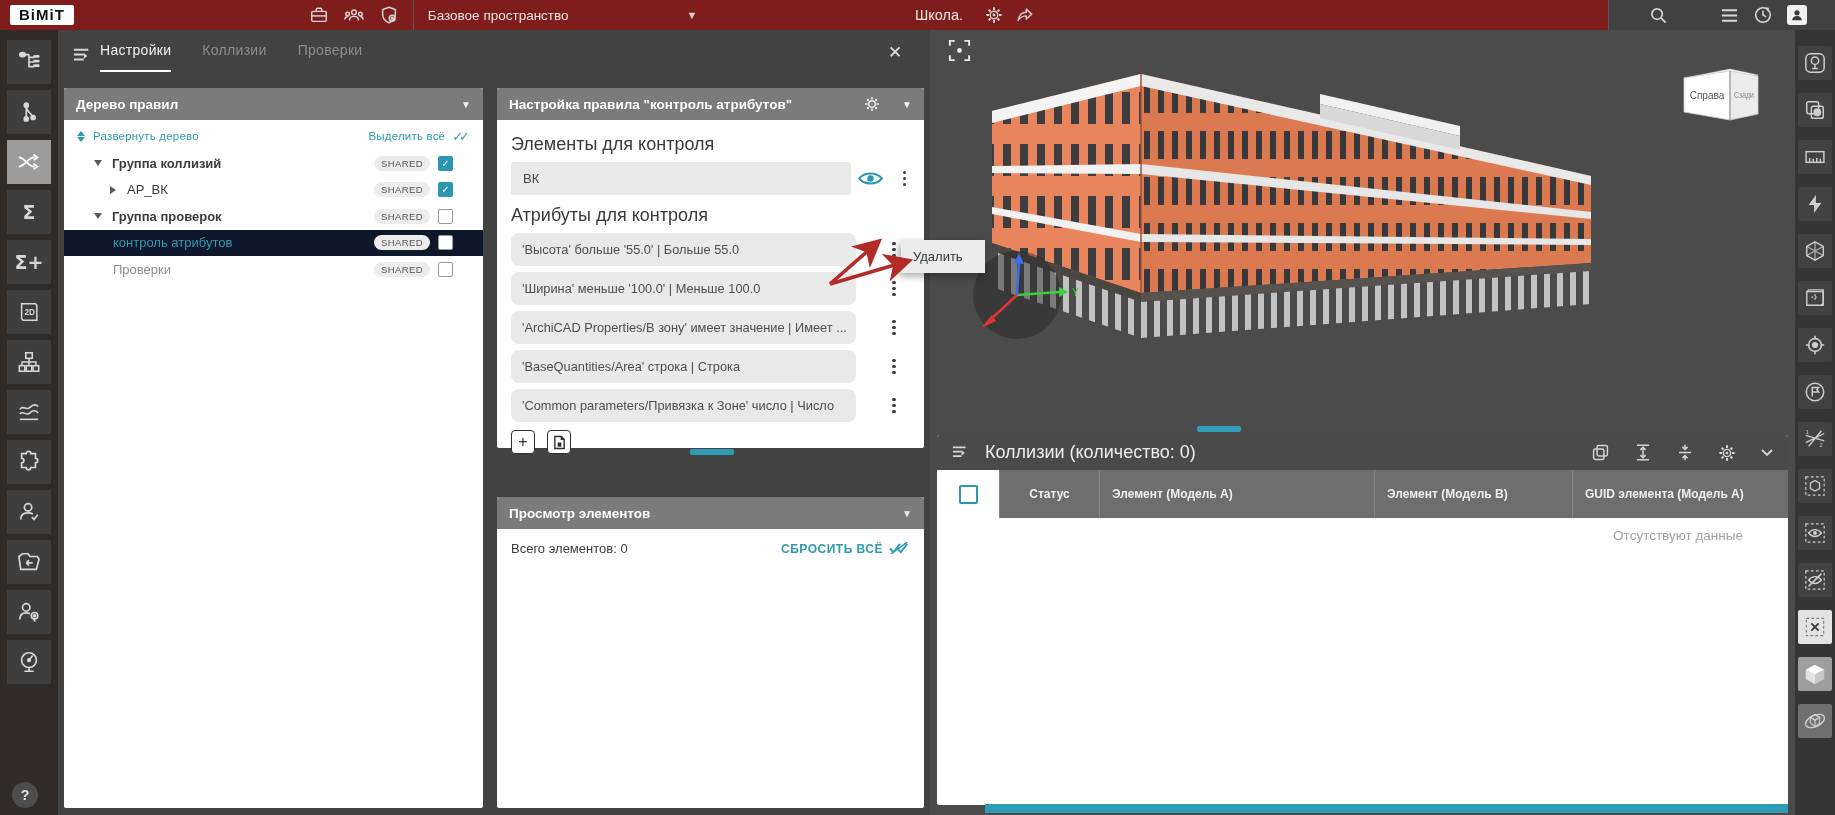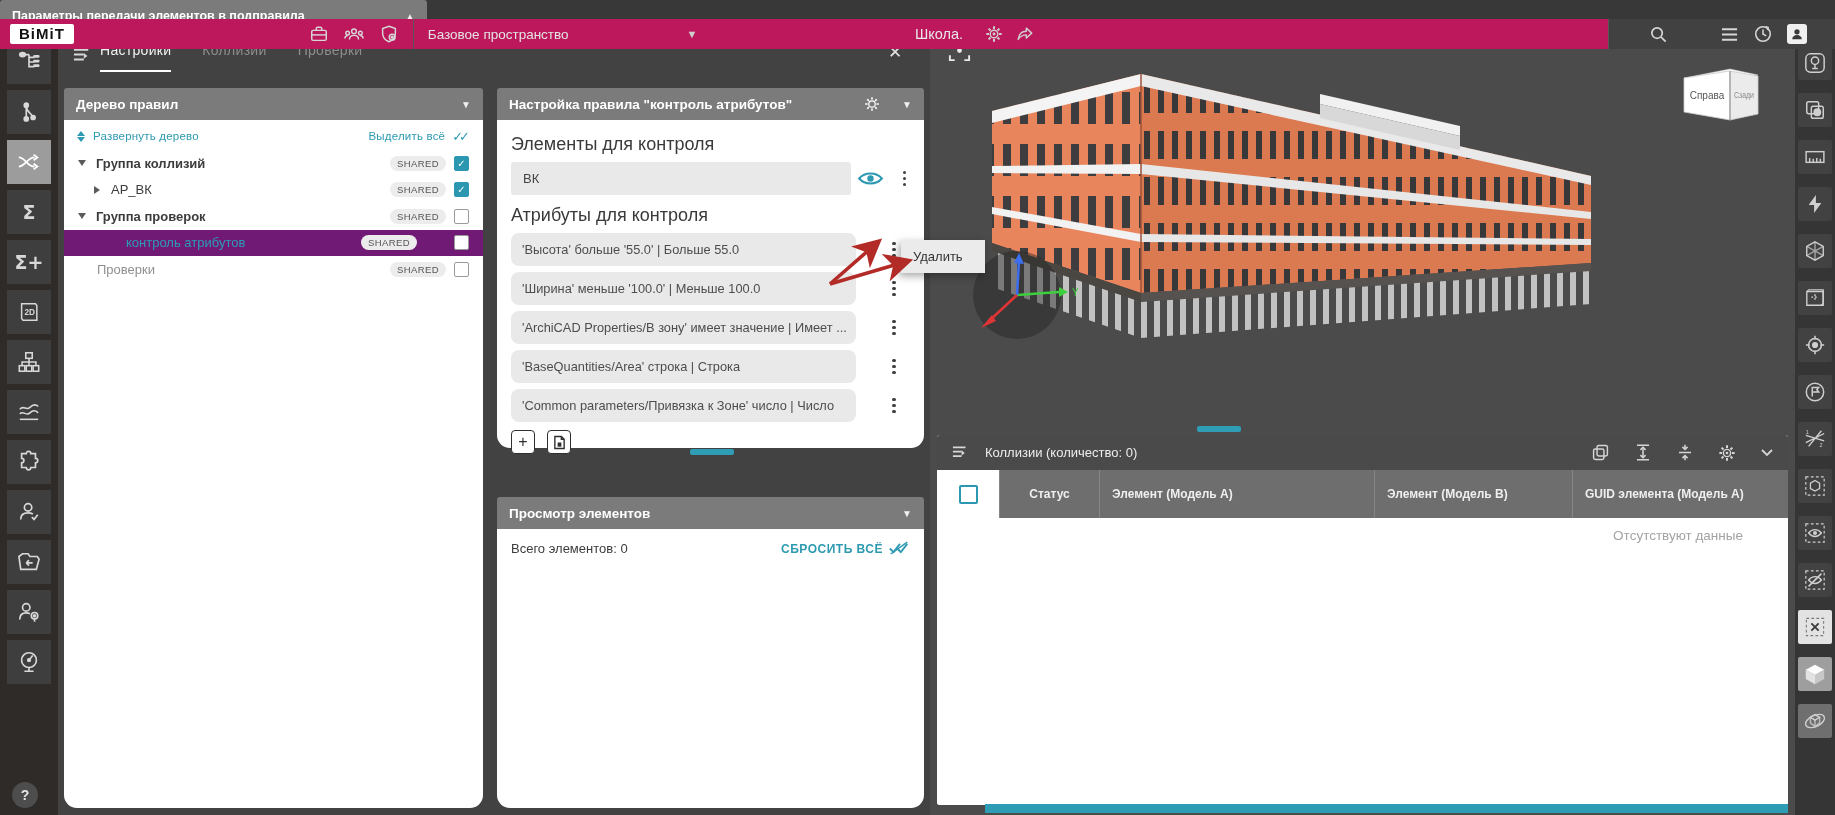--- a/index.html
+++ b/index.html
@@ -1,21 +1,21 @@
 <!DOCTYPE html>
 <html><head>
 <meta charset="utf-8">
 <style>
   * { margin:0; padding:0; box-sizing:border-box; }
   html,body { width:1835px; height:815px; overflow:hidden; }
   body { font-family:"Liberation Sans","DejaVu Sans",sans-serif; background:#383838; position:relative; }
   #root { position:absolute; inset:0; width:1835px; height:815px; }
 
   
-  .topbar { position:absolute; left:0; top:0; width:1835px; height:30px; background:#be185d; display:flex; align-items:center; z-index:30;margin-top:19px; }
+  .topbar { position:absolute; left:0; top:0; width:1835px; height:30px; background:#7f1d1d; display:flex; align-items:center; z-index:30; }
   .logo { margin-left:10px; background:#fff; color:#111; font-weight:bold; font-size:15px; padding:1px 9px 2px; letter-spacing:1px; border-radius:2px; }
   .tb-ic { margin-left:14px; display:flex; align-items:center; }
   .tb-div { width:1px; height:30px; background:#585858; margin-left:14px; }
   .workspace { color:#e4e4e4; font-size:13.5px; margin-left:14px; }
   .ws-caret { color:#cfcfcf; font-size:11px; margin-left:118px; }
   .project { position:absolute; left:915px; color:#e8e8e8; font-size:14.5px; }
   .proj-ic1 { position:absolute; left:985px; top:6px; }
   .proj-ic2 { position:absolute; left:1015px; top:6px; }
   .tb-right { position:absolute; right:0; top:0; height:30px; width:227px; background:#414141; border-left:1px solid #585858; display:flex; align-items:center; }
   .avatar { width:20px; height:20px; background:#f0f0f0; border-radius:3px; display:flex; align-items:center; justify-content:center; }
@@ -28,36 +28,36 @@
   .help-btn { position:absolute; left:12px; top:752px; width:26px; height:26px; border-radius:50%; background:#4d4d4d; color:#e8e8e8; font-weight:bold; font-size:14px; display:flex; align-items:center; justify-content:center; }
 
   
   .left-backdrop { position:absolute; left:58px; top:30px; width:872px; height:785px; background:#424242; }
   .tabs-row { position:absolute; left:100px; top:42px; display:flex; gap:31px; z-index:5; }
   .tab { font-size:14px; color:#8d8d8d; padding-bottom:12px; letter-spacing:.3px; }
   .tab.active { color:#f2f2f2; border-bottom:2.5px solid #fdfdfd; }
   .panel-collapse-ic { position:absolute; left:72px; top:47px; }
   .close-x { position:absolute; left:888px; top:42px; color:#e0e0e0; font-size:17px; }
 
-  .card { position:absolute; background:#fff; border-radius:13px; }
+  .card { position:absolute; background:#fff; border-radius:2px; }
   .card-header { height:32px; background:#7b7b7b; display:flex; align-items:center; padding:0 12px; color:#fff; font-weight:bold; font-size:13.5px; border-radius:3px 3px 0 0; }
   .card-header .sp { flex:1; }
   .hdr-caret { color:#f0f0f0; font-size:10px; margin-left:10px; }
 
   
   .tree-card { left:64px; top:88px; width:419px; height:720px; }
   .link-row { height:28px; display:flex; align-items:center; padding:0 13px; margin-top:2px; }
   .teal-link { color:#2e9ab2; font-size:11.5px; letter-spacing:.2px; }
   .sort-ic { display:flex; flex-direction:column; gap:1px; margin-right:8px; }
   .sort-ic b { width:0; height:0; border-left:4px solid transparent; border-right:4px solid transparent; }
   .sort-ic b.up { border-bottom:5px solid #2e9ab2; }
   .sort-ic b.dn { border-top:5px solid #2e9ab2; }
   .dblcheck { color:#2e9ab2; font-size:13px; font-weight:bold; letter-spacing:-4px; margin-left:7px; margin-right:4px; }
-  .trow { height:26.5px; display:flex; align-items:center; padding:0 14px; font-size:13px; color:#3c3c3c; }
-  .trow.sel { background:#701a75;gap:29px; }
+  .trow { height:26.5px; display:flex; align-items:center; padding:0 30px; font-size:13px; color:#3c3c3c; }
+  .trow.sel { background:#0f172a; }
   .trow .caret-d { width:0;height:0;border-left:4.5px solid transparent;border-right:4.5px solid transparent;border-top:6px solid #5a5a5a; margin-right:10px; }
   .trow .caret-r { width:0;height:0;border-top:4.5px solid transparent;border-bottom:4.5px solid transparent;border-left:6px solid #5a5a5a; margin:0 11px 0 16px; }
   .trow .no-caret { width:19px; }
   .trow .lbl { flex:1; }
   .trow .lbl.b { font-weight:bold; }
   .trow .lbl.teal { color:#2d9cb4; }
   .trow .lbl.dim { color:#8f8f8f; }
   .pill { background:#ececec; border-radius:8px; font-size:9.5px; color:#555; padding:2px 7px; letter-spacing:.4px; margin-right:8px; }
   .cb { width:15px; height:15px; border-radius:2px; border:1.5px solid #9a9a9a; background:#fff; display:flex; align-items:center; justify-content:center; font-size:10px; color:#fff; }
   .cb[data-checked="true"] { background:#2b97b0; border-color:#2b97b0; }
@@ -91,21 +91,21 @@
 
   
   .viewport { position:absolute; left:930px; top:30px; width:865px; height:785px; background:#4b4b4b; overflow:hidden; }
   .frame-ic { position:absolute; left:17px; top:8px; }
   .navcube { position:absolute; left:742px; top:30px; }
   .axis-gizmo { position:absolute; left:35px; top:215px; }
 
   
   .collisions { position:absolute; left:937px; top:435px; width:851px; height:370px; background:#fff; border-radius:3px; overflow:hidden; z-index:10; }
   .col-header { height:35px; background:#4a4a4a; display:flex; align-items:center; padding:0 14px; gap:10px; }
-  .col-title { color:#ededed; font-size:13px; margin-left:6px; flex:1; }
+  .col-title { color:#ededed; font-size:18px; margin-left:6px; flex:1; }
   .col-hic { display:flex; align-items:center; margin-left:14px; }
   .thead { display:grid; grid-template-columns:63px 100px 275px 198px 1fr; height:48px; }
   .th { background:#6e6e6e; color:#efefef; font-size:12px; font-weight:bold; display:flex; align-items:center; padding:0 12px; border-right:1px solid #858585; }
   .th.center { justify-content:center; padding:0; }
   .th-check { background:#fff; display:flex; align-items:center; justify-content:center; }
   .big-cb { width:19px; height:19px; border:2px solid #2b97b0; border-radius:2px; background:#fff; }
   .tbody { position:relative; height:300px; background:#fff; }
   .empty-state { position:absolute; right:45px; top:10px; color:#a3a3a3; font-size:13.5px; }
   .bottom-teal { position:absolute; left:985px; top:804px; width:803px; height:9px; background:#2d9cb4; z-index:12; }
 

